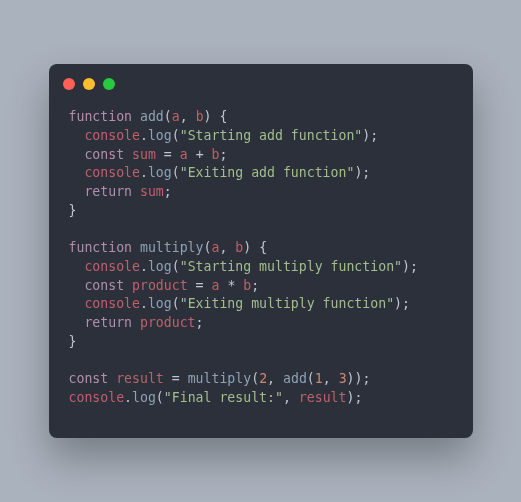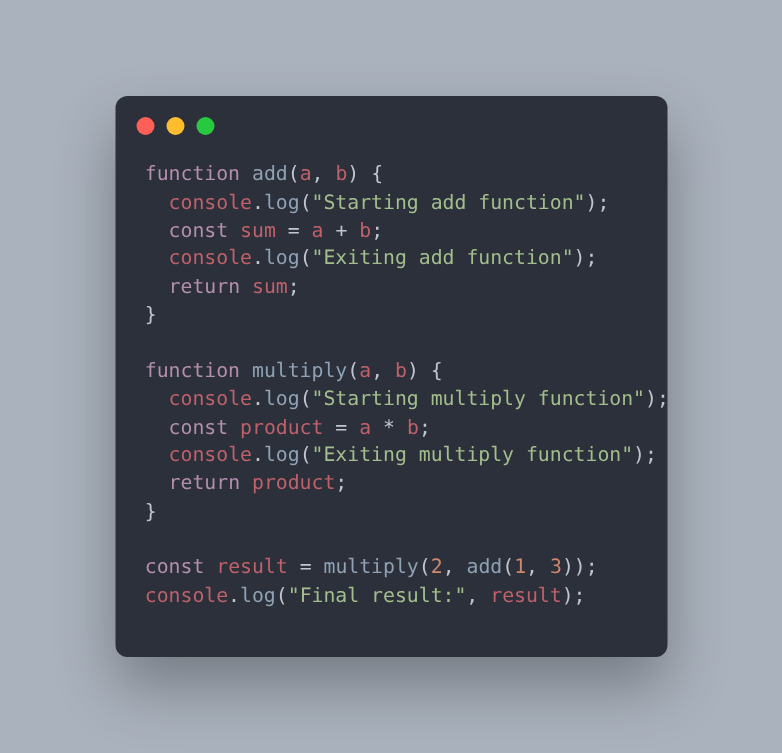--- a/index.html
+++ b/index.html
@@ -12,21 +12,21 @@
       width: 521px;
       height: 502px;
       display: flex;
       align-items: center;
       justify-content: center;
       font-family: "SF Mono", "Monaco", "Menlo", "Consolas", monospace;
     }
     .window {
       background: #2b303b;
       border-radius: 8px;
-      width: 368px;
+      width: 424px;
       box-shadow: 0 20px 40px rgba(0,0,0,0.3);
       overflow: hidden;
     }
     .titlebar {
       padding: 14px 14px 0 14px;
       display: flex;
       gap: 8px;
     }
     .dot {
       width: 12px;

